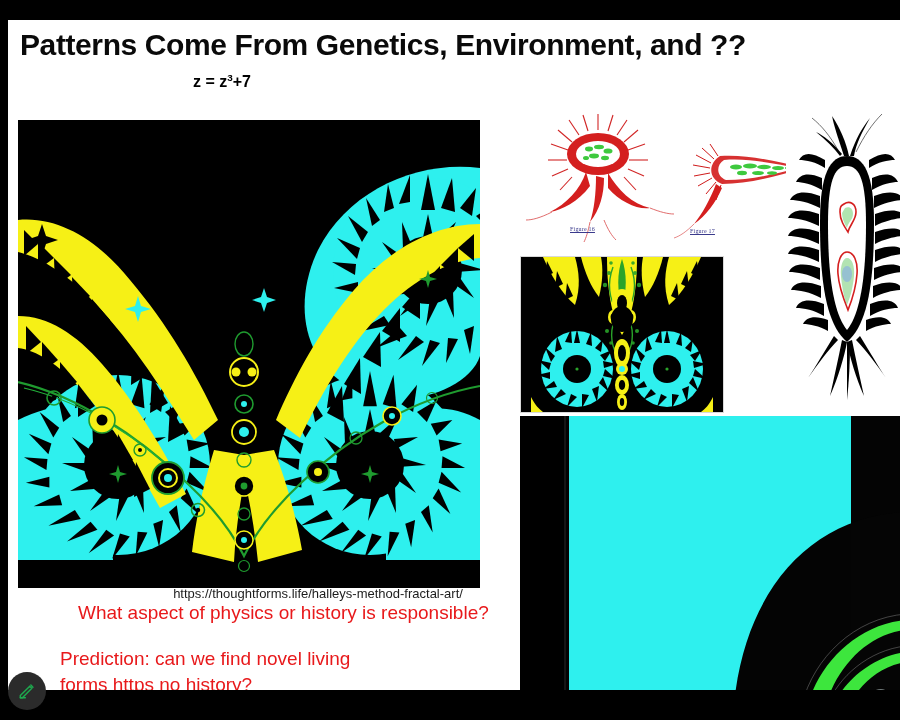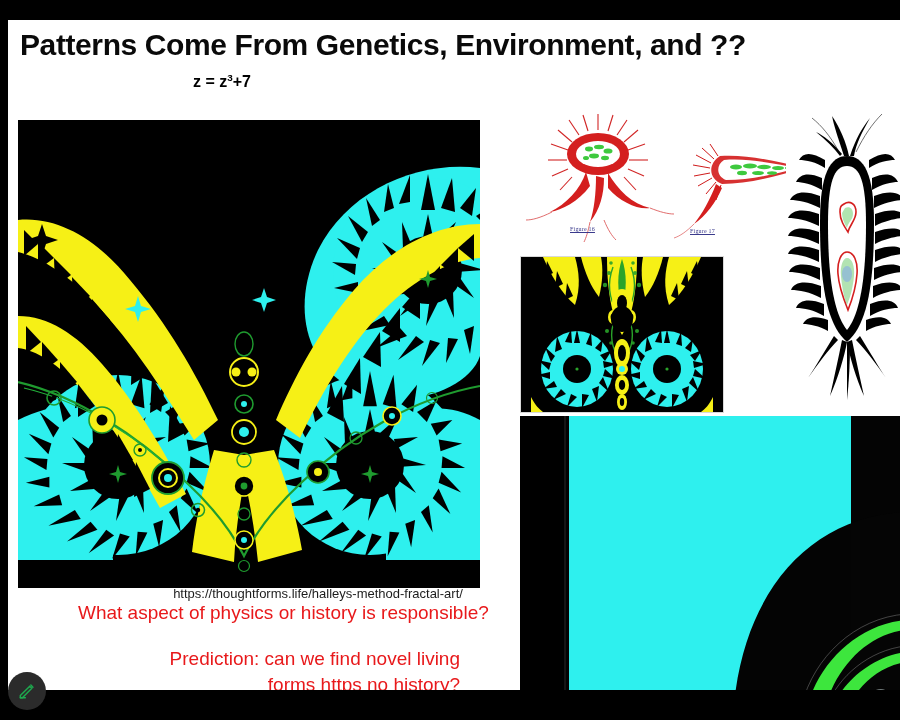--- a/index.html
+++ b/index.html
@@ -14,21 +14,21 @@
   .formula{position:absolute;left:185px;top:52px;font-size:16px;font-weight:bold;color:#000;
            font-family:"Liberation Sans",sans-serif;text-align:right;}
   .formula sup{font-size:0.62em;vertical-align:super;}
 
   .caption-url{position:absolute;left:140px;top:566px;width:340px;text-align:center;
                font-size:13px;color:#1c1c1c;font-family:"Liberation Sans",sans-serif;}
 
   .redline{position:absolute;color:#e8191b;font-size:19px;font-family:"Liberation Sans",sans-serif;
            white-space:nowrap;}
   .redline.q1{left:22px;top:582px;margin-left:48px;}
-  .redline.q2{left:52px;top:626px;line-height:1.35;white-space:normal;width:400px;text-align:right;}
+  .redline.q2{left:52px;top:626px;line-height:1.35;white-space:normal;width:400px;text-align:left;}
 
   
   .fr-main{position:absolute;left:10px;top:100px;width:462px;height:468px;background:#000;overflow:hidden;}
   .fr-mid{position:absolute;left:512px;top:236px;width:202px;height:155px;background:#000;overflow:hidden;
           border:1px solid #d8d8d8;}
   .fr-big{position:absolute;left:512px;top:396px;width:386px;height:288px;background:#030303;overflow:hidden;}
   .org-panel{position:absolute;left:512px;top:92px;width:386px;height:134px;background:#fff;overflow:hidden;}
   .org-tall{position:absolute;left:778px;top:92px;width:122px;height:298px;background:#fff;overflow:hidden;}
 
   .fig-cap{position:absolute;font-size:6px;color:#3a3a8c;text-decoration:underline;

